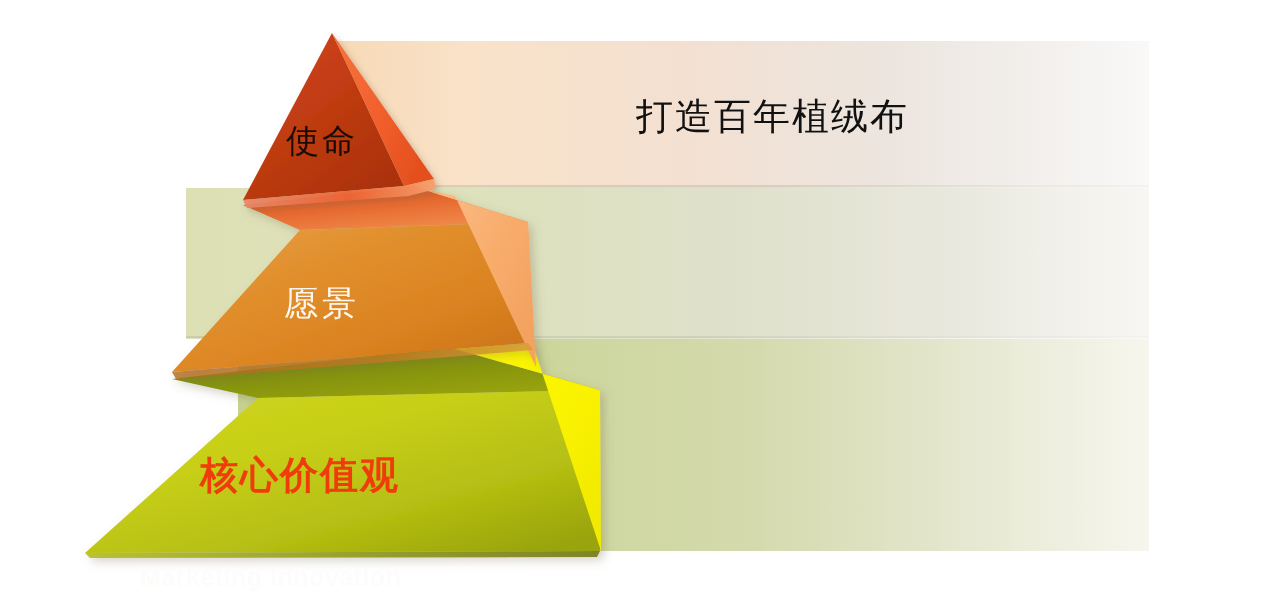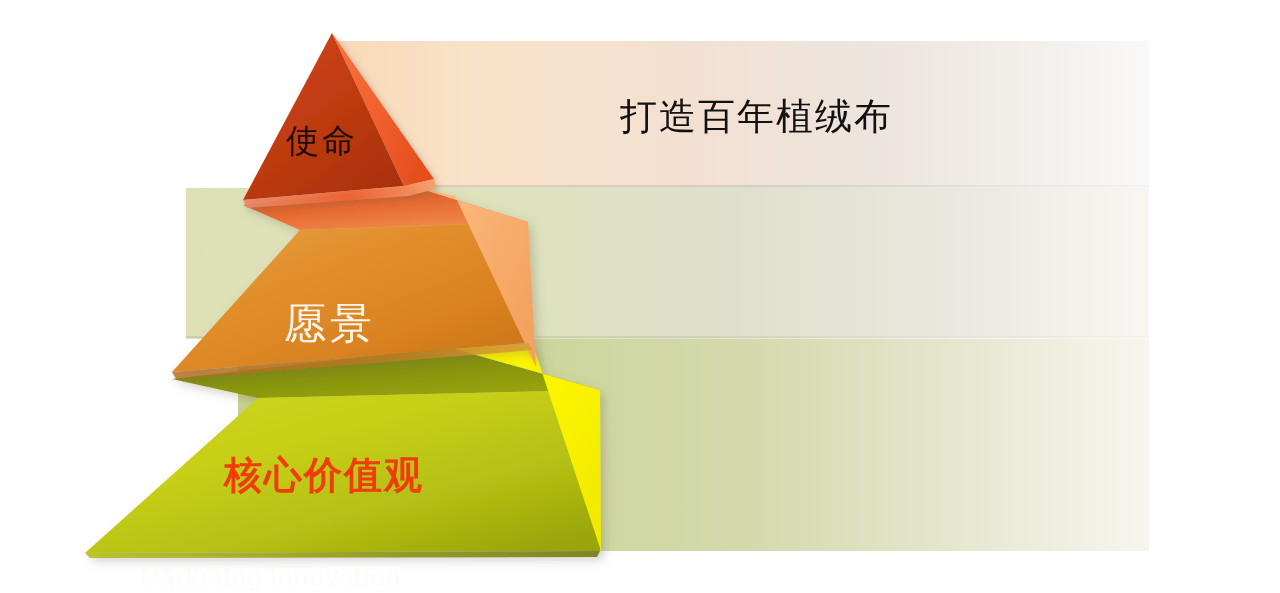--- a/index.html
+++ b/index.html
@@ -99,53 +99,52 @@
   }
 
   
   .band-text {
     position: absolute;
     color: #111111;
     font-family: "Liberation Serif", "DejaVu Serif", serif;
     white-space: nowrap;
     letter-spacing: 2px;
   }
-  #text-mission  { left: 620px; top: 92px;  font-size: 37px; }
+  #text-mission  { left: 636px; top: 92px;  font-size: 37px; }
   #text-vision   { left: 612px; top: 239px; font-size: 37px; }
   #text-values   { left: 608px; top: 435px; font-size: 43px; font-weight: 500; letter-spacing: 1px;}
 
   
   .tier-label {
     position: absolute;
     white-space: nowrap;
     font-family: "Liberation Serif", "DejaVu Serif", serif;
   }
   #label-mission {
     left: 286px;
     top: 119px;
     font-size: 33px;
     color: #1b0b06;
     letter-spacing: 3px;
   }
   #label-vision {
     left: 284px;
-    top: 296px;
-    font-size: 42px;
+    top: 281px;
+    font-size: 34px;
     color: #fdf6ef;
     letter-spacing: 4px;
   }
   #label-values {
     left: 200px;
     top: 450px;
     font-size: 38px;
     color: #f03c0b;
     font-weight: bold;
     letter-spacing: 2px;
     font-family: Liberation Serif, serif;
-    margin-left: 24px;
   }
 
   
   #watermark {
     position: absolute;
     left: 140px;
     top: 563px;
     font-size: 25px;
     font-weight: bold;
     font-family: "Liberation Sans", "DejaVu Sans", sans-serif;

